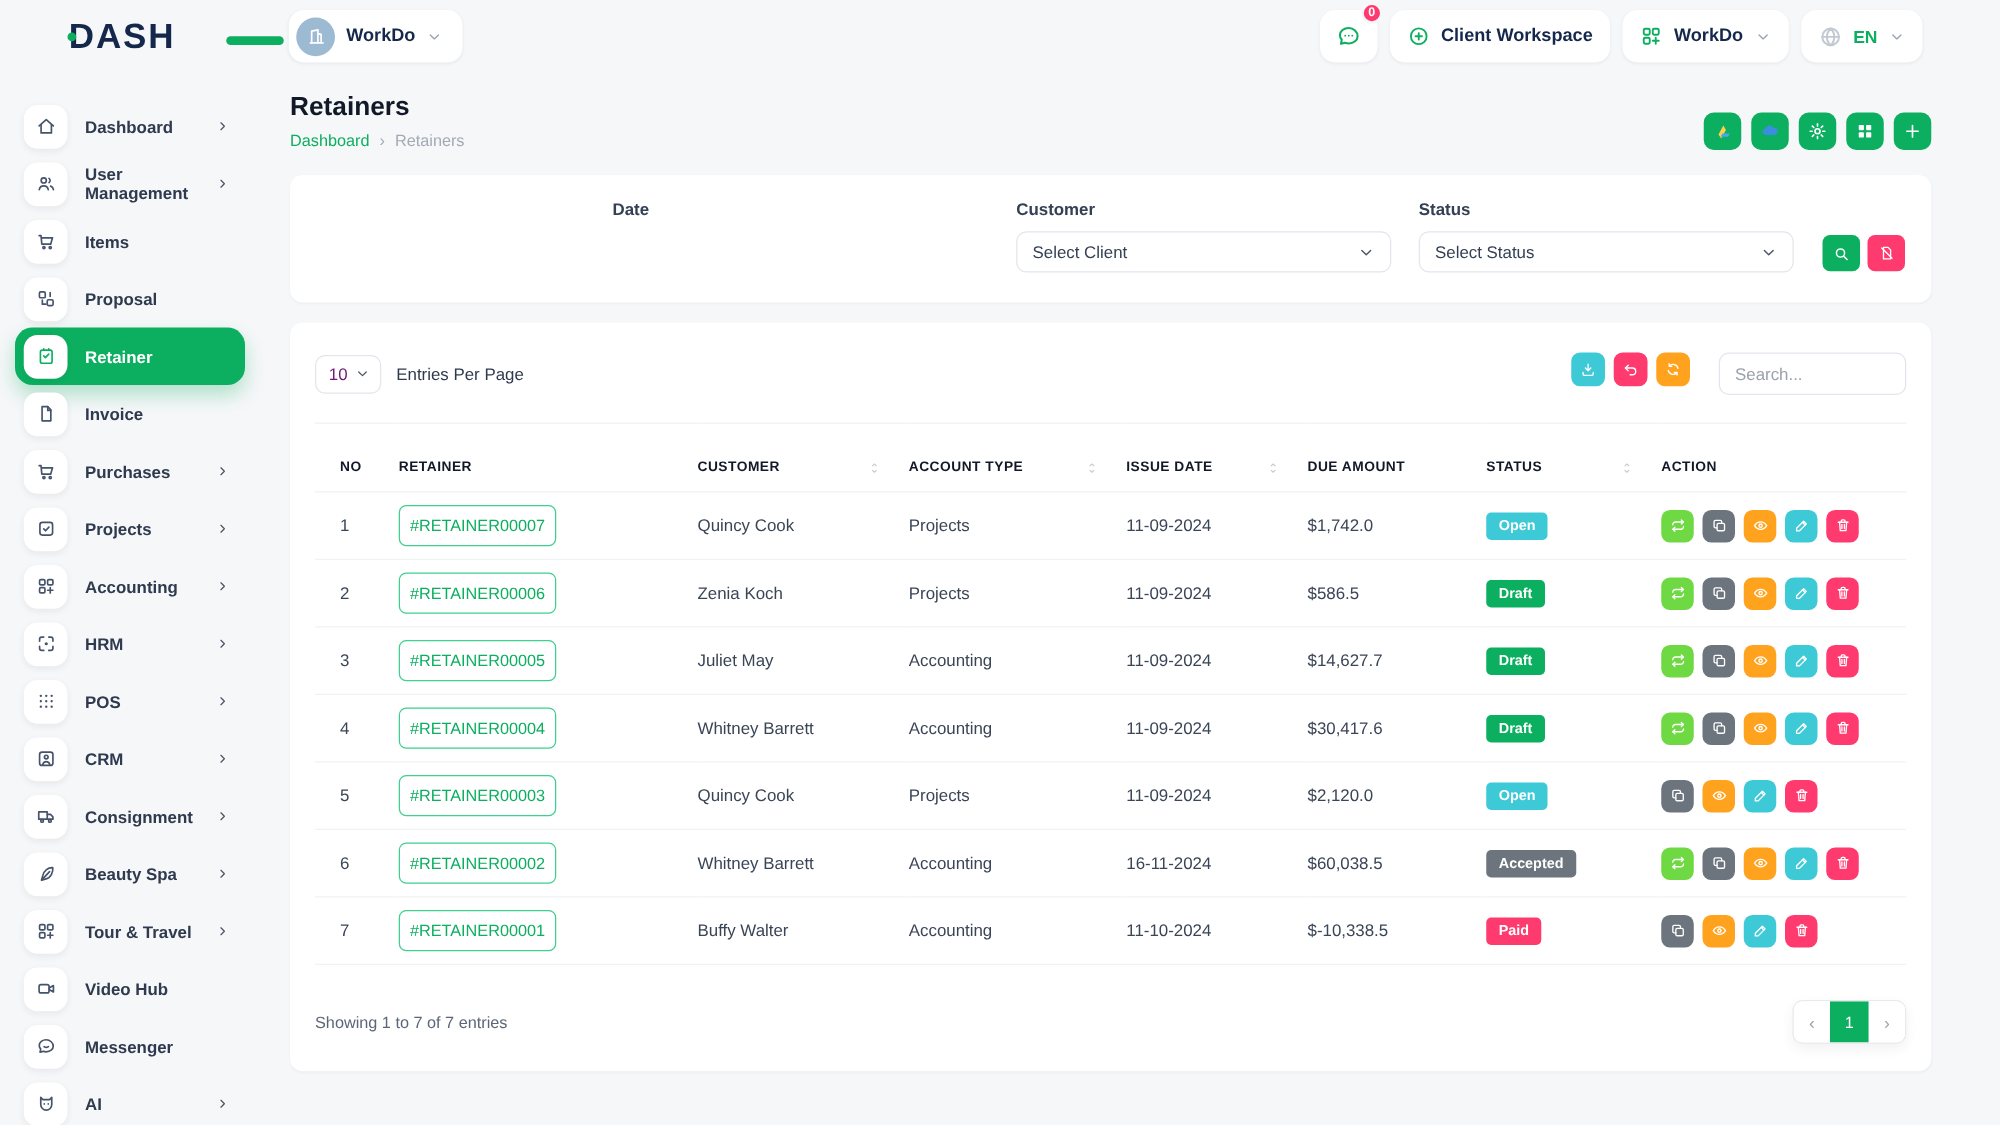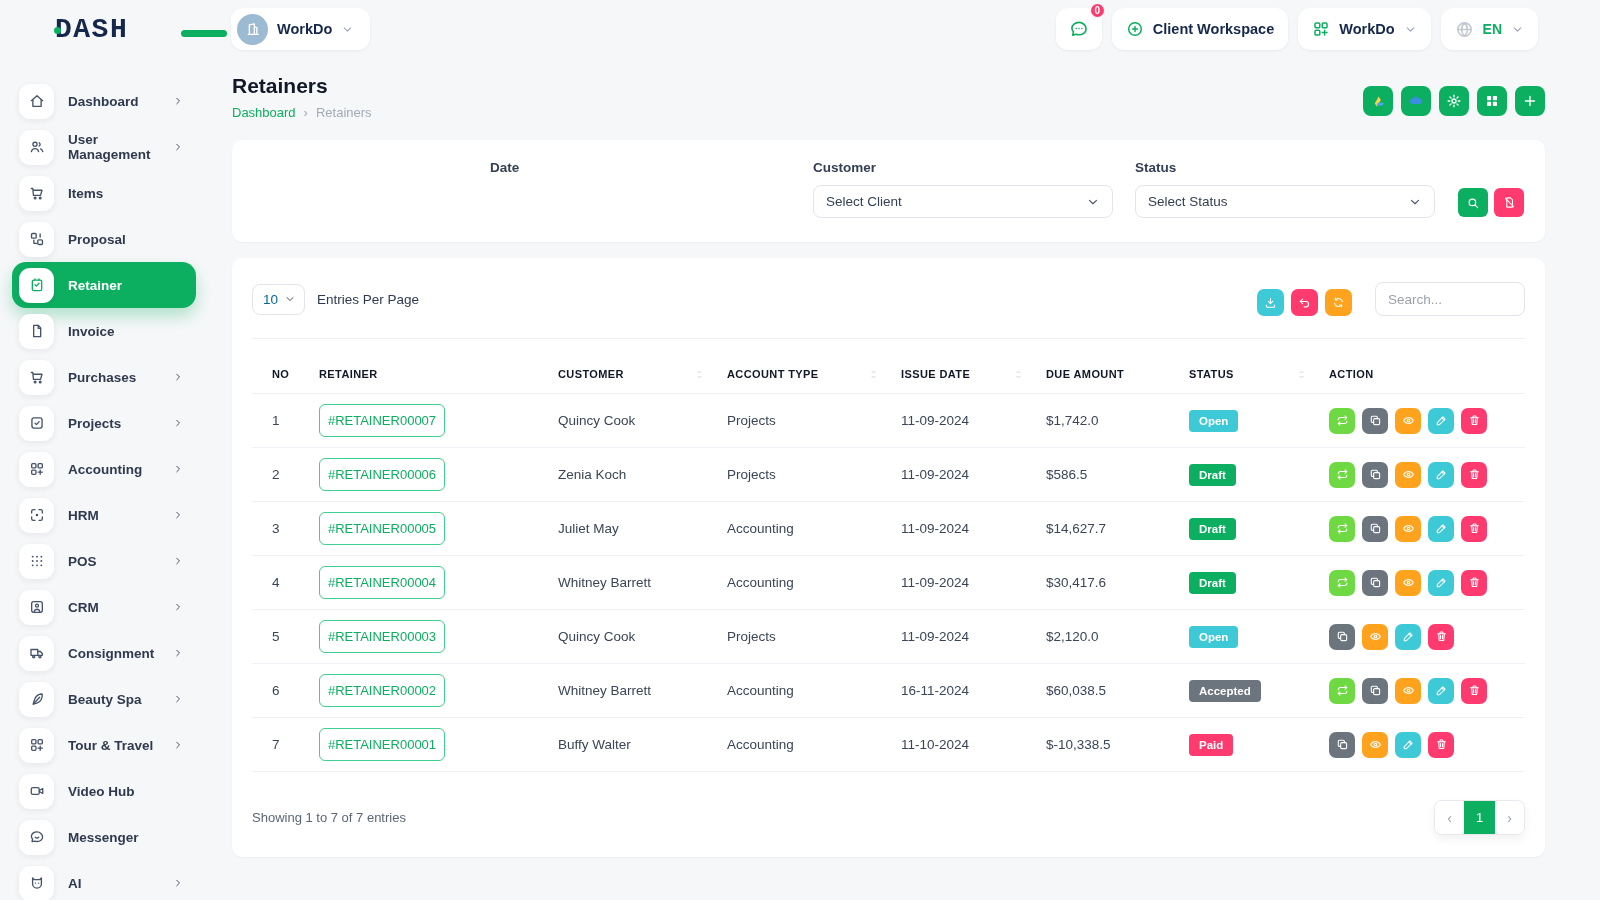--- a/index.html
+++ b/index.html
@@ -13,21 +13,21 @@
   svg { display: block; }
 
   
   .topbar {
     height: 58px; display: flex; align-items: center;
     padding: 0 62px 0 55px;
   }
   .logo { display: flex; align-items: center; position: relative; width: 150px; }
   .logo-text {
     font-size: 28px; font-weight: 800; letter-spacing: 1.5px;
-    color: #15284B; font-style: normal; position: relative; font-family: Liberation Mono, monospace;
+    color: #15284B; font-style: normal; position: relative;
   }
   .logo-dash {
     position: absolute; right: -22px; top: 16px;
     width: 46px; height: 7px; border-radius: 4px; background: #0CAF60;
   }
   .logo-dot {
     position: absolute; left: -1px; top: 13px;
     width: 7px; height: 7px; border-radius: 50%; background: #0CAF60;
   }
   .pill {
@@ -73,21 +73,21 @@
     color: #46536B; flex: 0 0 auto;
   }
   .side-label { flex: 1; font-size: 13.5px; font-weight: 700; color: #2F3A4E; }
   .side-chev { color: #4B5565; }
   .side-item.active { background: #0CAF60; box-shadow: 0 8px 16px rgba(12,175,96,.3); }
   .side-item.active .side-label { color: #fff; }
   .side-item.active .side-icon { color: #0CAF60; }
 
   
   .main { position: absolute; left: 232px; top: 58px; right: 55px; }
-  .page-head { display: flex; align-items: flex-start; margin-top: 16px; }
+  .page-head { display: flex; align-items: flex-end; margin-top: 16px; }
   .page-title { font-size: 21px; font-weight: 700; color: #111827; }
   .breadcrumb { margin-top: 7px; font-size: 13px; display: flex; gap: 8px; align-items: center; }
   .breadcrumb a { color: #0CAF60; text-decoration: none; cursor: pointer; }
   .bc-sep, .bc-current { color: #A3AAB5; }
   .head-actions { margin-left: auto; display: flex; gap: 8px; margin-top: 12px; }
   .ha-btn {
     width: 30px; height: 30px; border-radius: 8px; background: #0CAF60;
     border: none; color: #fff; display: flex; align-items: center; justify-content: center;
     cursor: pointer;
   }
@@ -120,24 +120,24 @@
 
   
   .table-card {
     background: #fff; border-radius: 10px; margin-top: 16px;
     padding: 24px 20px 22px; box-shadow: 0 1px 2px rgba(16,24,40,.04);
   }
   .controls { display: flex; align-items: center; }
   .entries-select {
     width: 53px; height: 31px; border: 1px solid #E2E5EB; border-radius: 8px;
     display: flex; align-items: center; justify-content: space-between;
-    padding: 0 8px 0 10px; font-size: 13.5px; color: #0369a1; cursor: pointer; background:#fff;
+    padding: 0 8px 0 10px; font-size: 13.5px; color: #701a75; cursor: pointer; background:#fff;
   }
   .entries-label { margin-left: 12px; font-size: 13.5px; font-weight: 400; color: #2F3A4E; }
-  .controls-right { margin-left: auto; display: flex; align-items: flex-end; gap: 7px; }
+  .controls-right { margin-left: auto; display: flex; align-items: flex-start; gap: 7px; }
   .tool-btn {
     width: 27px; height: 27px; border: none; border-radius: 7px; color: #fff;
     display: flex; align-items: center; justify-content: center; cursor: pointer;
   }
   .tb-export { background: #3EC9D6; }
   .tb-undo { background: #FF3A6E; }
   .tb-refresh { background: #FFA21D; }
   .search-input {
     margin-left: 16px; width: 150px; height: 34px;
     border: 1px solid #E2E5EB; border-radius: 8px; padding: 0 12px;

